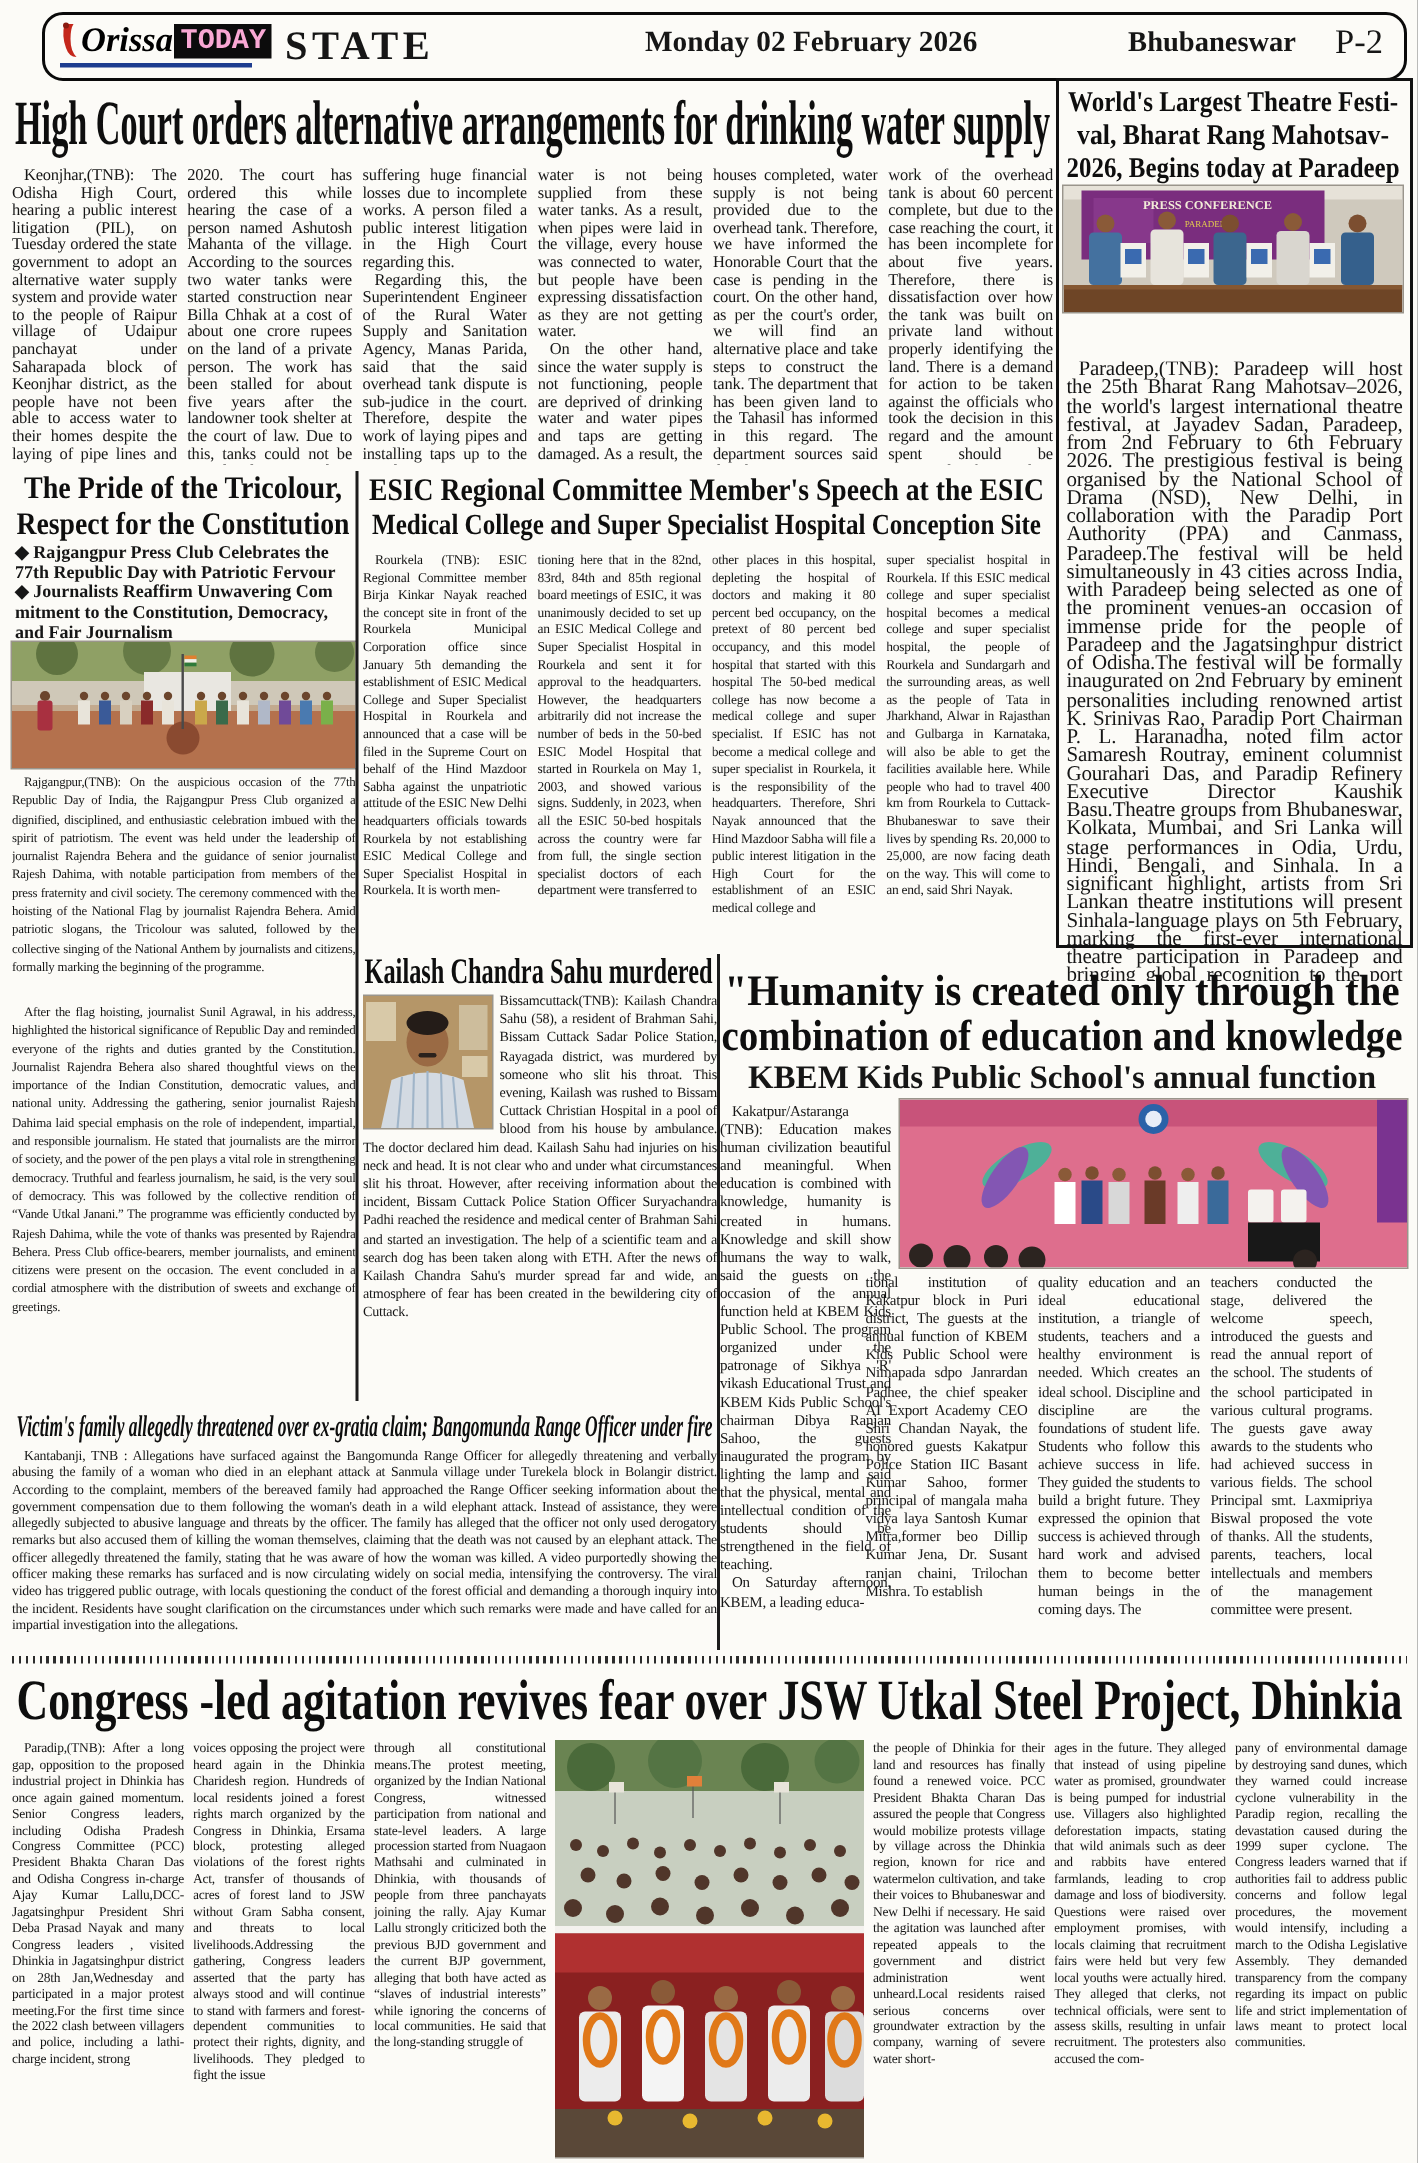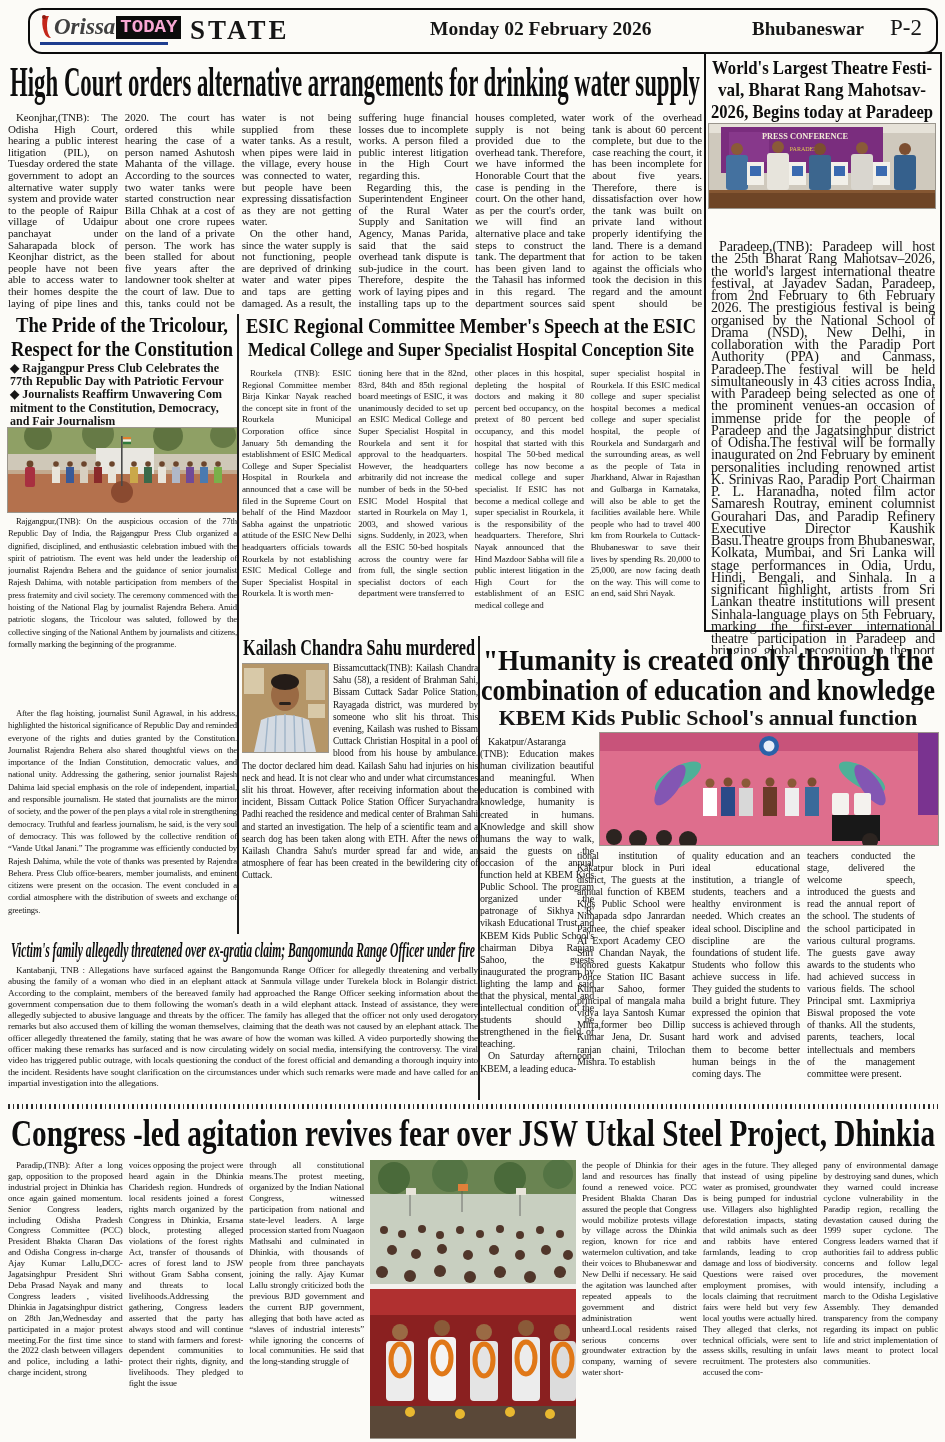--- a/index.html
+++ b/index.html
@@ -9,21 +9,21 @@
   .bt p { margin:0; }
   .bt { text-align:justify; letter-spacing:-0.15px; overflow:hidden; }
   .ind { text-indent:8px; }
   .cols { display:flex; }
   .cols > div { flex:1; overflow:hidden; }
   svg text { font-family:"Liberation Serif", serif; fill:#0e0e0e; }
   .photo { outline:1px solid #9a958c; display:block; }
   
   .mast { position:absolute; left:28px; top:8px; width:906px; height:42px;
           border:2.5px solid #0a0a0a; border-radius:14px; background:#fcfbf7; }
-  .brand-red { font-style:italic; font-weight:700; font-size:23px; color:#404040; }
+  .brand-red { font-style:italic; font-weight:700; font-size:23px; color:#000000; }
   .brand-blk { font-family:Liberation Mono, monospace; font-weight:700; font-size:19px;
                background:#0c0c0c; color:#f9a8d4; padding:0 4px 1px 4px; margin-left:1px; }
   .blue-bar { height:3.5px; background:#1e3d8f; margin-top:1.5px; }
   .statet { font-size:27px; font-weight:700; letter-spacing:3px; }
   .datet { font-size:19.5px; font-weight:700; }
   .cityt { font-size:19px; font-weight:700; }
   .pnot { font-size:23px; }
   
   .vrule { position:absolute; width:1.6px; background:#1c1c1c; }
   .dotrule { position:absolute; height:4.5px;
@@ -66,26 +66,26 @@
     <text x="347" y="40" text-anchor="middle" textLength="690" lengthAdjust="spacingAndGlyphs" style="font-size:42px;font-weight:700;">High Court orders alternative arrangements for drinking water supply</text>
   </svg>
   <div class="abs cols bt s95" style="left:8px;top:112px;width:694px;height:198px;gap:7px;">
     <div>
         <p class="ind">Keonjhar,(TNB): The Odisha High Court, hearing a public interest litigation (PIL), on Tuesday ordered the state government to adopt an alternative water supply system and provide water to the people of Raipur village of Udaipur panchayat under Saharapada block of Keonjhar district, as the people have not been able to access water to their homes despite the laying of pipe lines and taps since</p>
       </div>
     <div>
         <p>2020. The court has ordered this while hearing the case of a person named Ashutosh Mahanta of the village. According to the sources two water tanks were started construction near Billa Chhak at a cost of about one crore rupees on the land of a private person. The work has been stalled for about five years after the landowner took shelter at the court of law. Due to this, tanks could not be completed in time and</p>
       </div>
     <div>
+        <p>suffering huge financial losses due to incomplete works. A person filed a public interest litigation in the High Court regarding this.</p>
+        <p class="ind">Regarding this, the Superintendent Engineer of the Rural Water Supply and Sanitation Agency, Manas Parida, said that the said overhead tank dispute is sub-judice in the court. Therefore, despite the work of laying pipes and installing taps up to the people's</p>
+      </div>
+    <div>
         <p>water is not being supplied from these water tanks. As a result, when pipes were laid in the village, every house was connected to water, but people have been expressing dissatisfaction as they are not getting water.</p>
         <p class="ind">On the other hand, since the water supply is not functioning, people are deprived of drinking water and water pipes and taps are getting damaged. As a result, the government is</p>
-      </div>
-    <div>
-        <p>suffering huge financial losses due to incomplete works. A person filed a public interest litigation in the High Court regarding this.</p>
-        <p class="ind">Regarding this, the Superintendent Engineer of the Rural Water Supply and Sanitation Agency, Manas Parida, said that the said overhead tank dispute is sub-judice in the court. Therefore, despite the work of laying pipes and installing taps up to the people's</p>
       </div>
     <div>
         <p>houses completed, water supply is not being provided due to the overhead tank. Therefore, we have informed the Honorable Court that the case is pending in the court. On the other hand, as per the court's order, we will find an alternative place and take steps to construct the tank. The department that has been given land to the Tahasil has informed in this regard. The department sources said that the</p>
       </div>
     <div>
         <p>work of the overhead tank is about 60 percent complete, but due to the case reaching the court, it has been incomplete for about five years. Therefore, there is dissatisfaction over how the tank was built on private land without properly identifying the land. There is a demand for action to be taken against the officials who took the decision in this regard and the amount spent should be recovered from their salaries.</p>
       </div>
   </div>
 
   <div class="abs" style="left:704px;top:52px;width:234px;height:576px;border:2px solid #111;">
@@ -179,21 +179,21 @@
         <rect x="178" y="39" width="8" height="16" fill="#704a98"></rect>
       <circle cx="196" cy="36" r="2.8" fill="#6b452c"></circle>
         <rect x="192" y="39" width="8" height="16" fill="#4a7ab0"></rect>
       <circle cx="210" cy="36" r="2.8" fill="#6b452c"></circle>
         <rect x="206" y="39" width="8" height="16" fill="#7ab04a"></rect>
     </g>
   </svg>
   <div class="abs bt s86" style="left:8px;top:515px;width:229px;height:150px;">
     <p class="ind">Rajgangpur,(TNB): On the auspicious occasion of the 77th Republic Day of India, the Rajgangpur Press Club organized a dignified, disciplined, and enthusiastic celebration imbued with the spirit of patriotism. The event was held under the leadership of journalist Rajendra Behera and the guidance of senior journalist Rajesh Dahima, with notable participation from members of the press fraternity and civil society.  The ceremony commenced with the hoisting of the National Flag by journalist Rajendra Behera. Amid patriotic slogans, the Tricolour was saluted, followed by the collective singing of the National Anthem by journalists and citizens, formally marking the beginning of the programme.</p>
   </div>
-  <div class="abs bt s86" style="left:8px;top:668px;width:229px;height:262px;margin-top:39px;">
+  <div class="abs bt s86" style="left:8px;top:668px;width:229px;height:262px;">
     <p class="ind">After the flag hoisting, journalist Sunil Agrawal, in his address, highlighted the historical significance of Republic Day and reminded everyone of the rights and duties granted by the Constitution. Journalist Rajendra Behera also shared thoughtful views on the importance of the Indian Constitution, democratic values, and national unity.  Addressing the gathering, senior journalist Rajesh Dahima laid special emphasis on the role of independent, impartial, and responsible journalism. He stated that journalists are the mirror of society, and the power of the pen plays a vital role in strengthening democracy. Truthful and fearless journalism, he said, is the very soul of democracy. This was followed by the collective rendition of “Vande Utkal Janani.”  The programme was efficiently conducted by Rajesh Dahima, while the vote of thanks was presented by Rajendra Behera.  Press Club office-bearers, member journalists, and eminent citizens were present on the occasion. The event concluded in a cordial atmosphere with the distribution of sweets and exchange of greetings.</p>
   </div>
 
   <svg class="abs" style="left:242px;top:314px;" width="458" height="50">
     <text x="229" y="19" text-anchor="middle" textLength="450" lengthAdjust="spacingAndGlyphs" style="font-size:21px;font-weight:700;">ESIC Regional Committee Member's Speech at the ESIC</text>
     <text x="229" y="42" text-anchor="middle" textLength="446" lengthAdjust="spacingAndGlyphs" style="font-size:19.5px;font-weight:700;">Medical College and Super Specialist Hospital Conception Site</text>
   </svg>
   <div class="abs cols bt s90" style="left:242px;top:368px;width:458px;height:266px;gap:7px;">
     <div>
         <p class="ind">Rourkela (TNB): ESIC Regional Committee member Birja Kinkar Nayak reached the concept site in front of the Rourkela Municipal Corporation office since January 5th demanding the establishment of ESIC Medical College and Super Specialist Hospital in Rourkela and announced that a case will be filed in the Supreme Court on behalf of the Hind Mazdoor Sabha against the unpatriotic attitude of the ESIC New Delhi headquarters officials towards Rourkela by not establishing ESIC Medical College and Super Specialist Hospital in Rourkela. It is worth men-</p>

